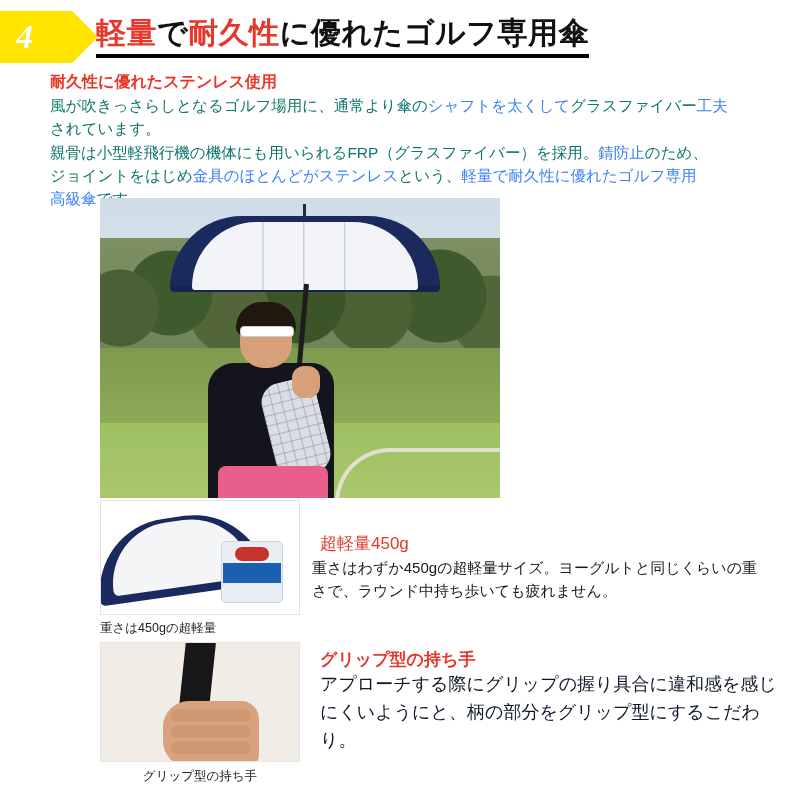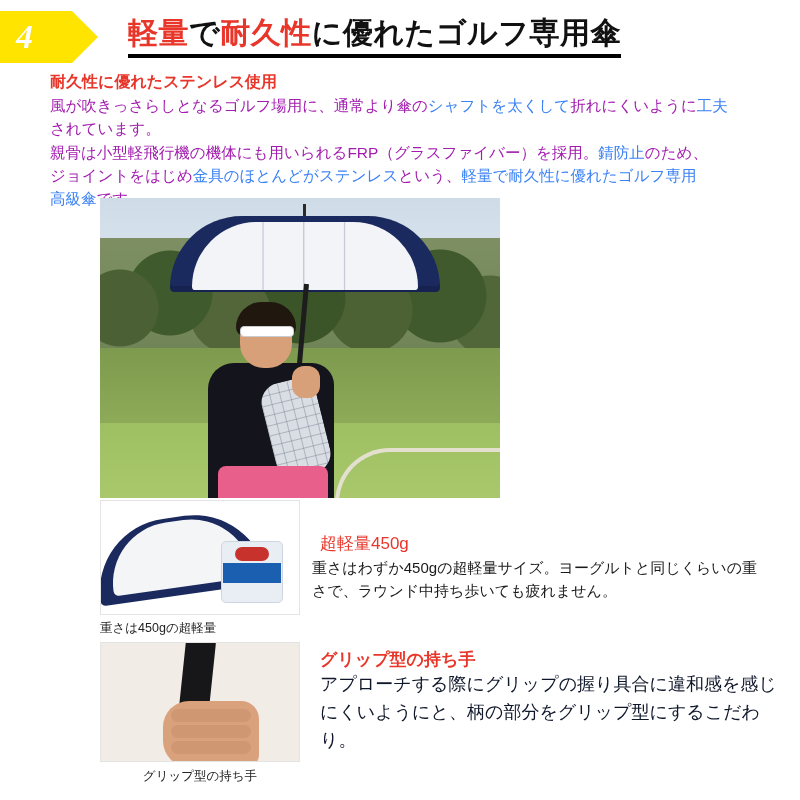--- a/index.html
+++ b/index.html
@@ -46,21 +46,21 @@
   .num-badge .num {
     font-family: "Liberation Serif", serif;
     font-style: italic;
     font-weight: bold;
     font-size: 34px;
     color: #ffffff;
     line-height: 1;
     text-shadow: 0 0 1px #e8d000;
   }
   .header-title {
-    margin-left: 56px;
+    margin-left: 24px;
     font-size: 30px;
     font-weight: bold;
     color: #111111;
     letter-spacing: 0.5px;
     white-space: nowrap;
     display: flex;
     align-items: baseline;
     border-bottom: 4px solid #000000;
     padding-bottom: 4px;
     line-height: 1.15;
@@ -77,21 +77,21 @@
   }
   .para {
     position: absolute;
     left: 50px; top: 94px;
     width: 710px;
     font-size: 15.5px;
     line-height: 1.5;
     color: #1a1a1a;
   }
   .para .red { color: #3b82f6; }
-  .para .blk { color: #a21caf; }
+  .para .blk { color: #0f766e; }
 
   
   .main-photo {
     position: absolute;
     left: 100px; top: 198px;
     width: 400px; height: 300px;
     overflow: hidden;
     background: #9fb86a;
   }
   .mp-sky {
@@ -339,21 +339,21 @@
         <span>で</span>
         <span class="hl-red">耐久性</span>
         <span>に優れたゴルフ専用傘</span>
     </div>
   </div>
 
   <div class="section-head">耐久性に優れたステンレス使用</div>
 
   <div class="para">
     <div>
-      <span class="blk">風が吹きっさらしとなるゴルフ場用に、通常より傘の</span><span class="red">シャフトを太くして</span><span class="blk">折れにくいように</span><span class="red">工夫</span>
+      <span class="blk">風が吹きっさらしとなるゴルフ場用に、通常より傘の</span><span class="red">シャフトを太くして</span><span class="blk">グラスファイバー</span><span class="red">工夫</span>
     </div>
     <div>
       <span class="blk">されています。</span>
     </div>
     <div>
       <span class="blk">親骨は小型軽飛行機の機体にも用いられるFRP（グラスファイバー）を採用。</span><span class="red">錆防止</span><span class="blk">のため、</span>
     </div>
     <div>
       <span class="blk">ジョイントをはじめ</span><span class="red">金具のほとんどがステンレス</span><span class="blk">という、</span><span class="red">軽量で耐久性に優れたゴルフ専用</span>
     </div>

